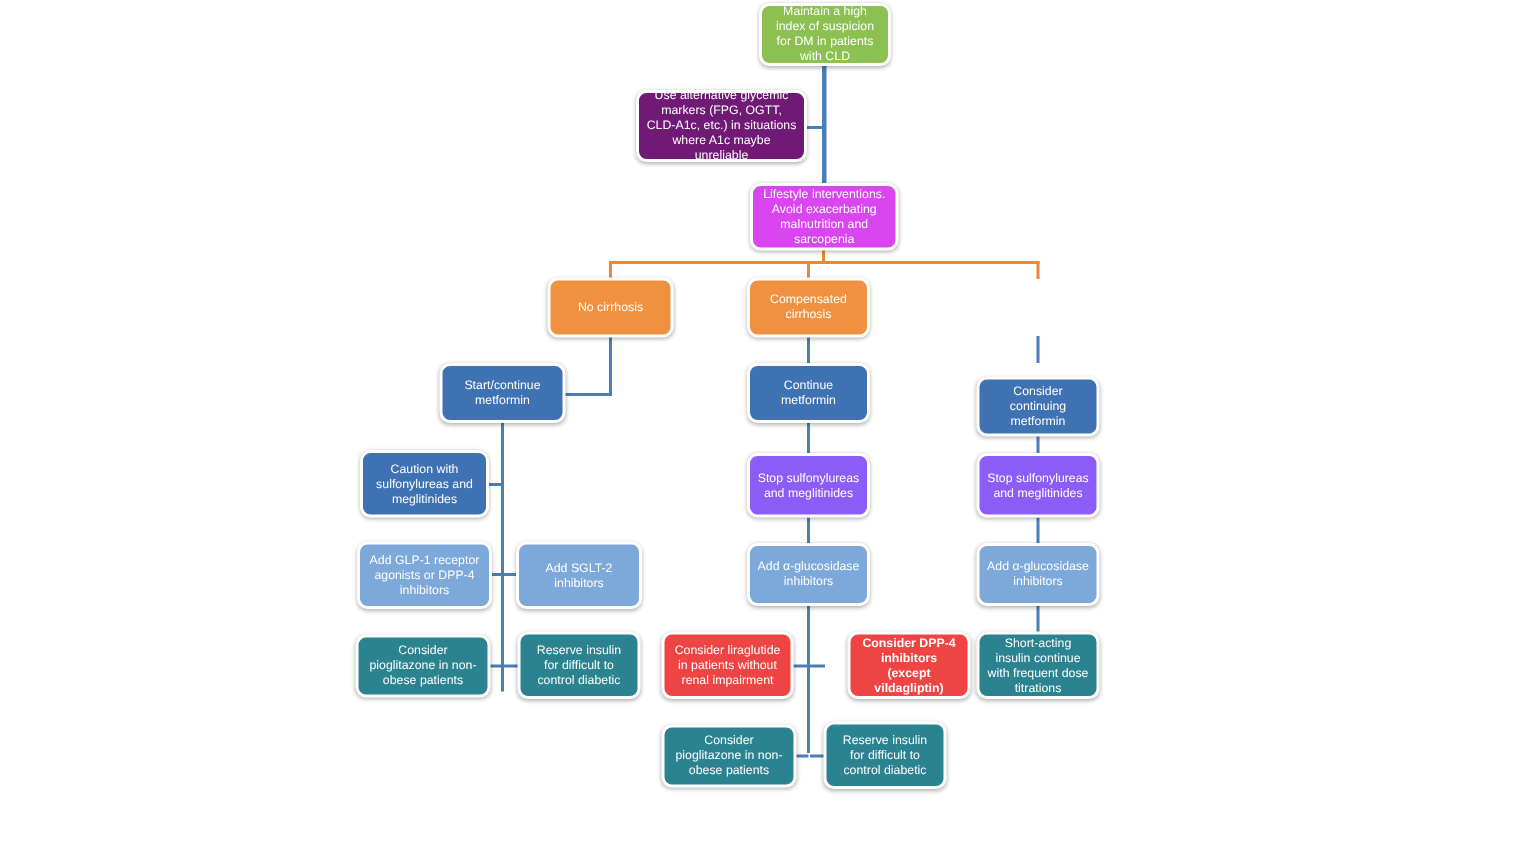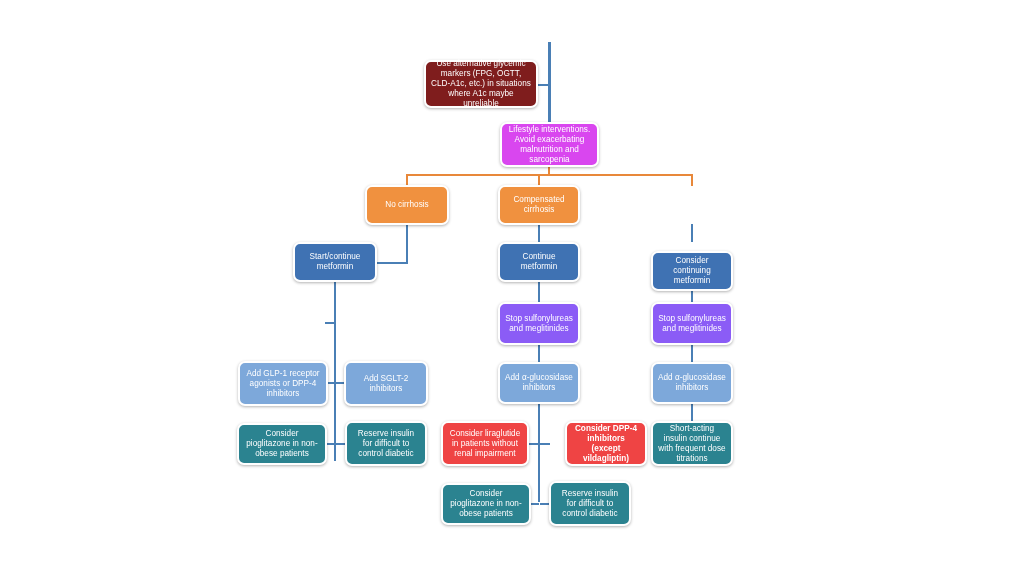--- a/index.html
+++ b/index.html
@@ -38,21 +38,21 @@
     text-align: center;
     line-height: 1.22;
     padding: 3px 5px;
     border: 2px solid #ffffff;
     box-shadow: 0 1px 3px rgba(0,0,0,0.30);
     font-size: 8.2px;
     letter-spacing: 0.02px;
     white-space: pre-line;
   }
   .c-green   { background: #8cc152; }
-  .c-cyan    { background: #7f1d1d; }
+  .c-cyan    { background: #701a75; }
   .c-red     { background: #d946ef; }
   .c-orange  { background: #f0913f; }
   .c-blue1   { background: #3f72b3; }  
   .c-blue2   { background: #8b5cf6; }
   .c-blue3   { background: #7da8da; }  
   .c-teal1   { background: #2b8390; }  
   .c-teal2   { background: #ef4444; }  
 </style>
 </head>
 <body>
@@ -93,32 +93,34 @@
   <div class="edge" style="left:529px; top:443px; width:10px; height:2px;"></div>
   <div class="edge" style="left:540px; top:443px; width:10px; height:2px;"></div>
   <div class="edge" style="left:529px; top:503px; width:10px; height:2px;"></div>
   <div class="edge" style="left:540px; top:503px; width:10px; height:2px;"></div>
 
   <div class="edge" style="left:691px; top:224px; width:2px; height:18px;"></div>
   <div class="edge" style="left:691px; top:281px; width:2px; height:21px;"></div>
   <div class="edge" style="left:691px; top:345px; width:2px; height:17px;"></div>
   <div class="edge" style="left:691px; top:404px; width:2px; height:18px;"></div>
 
+  <div class="node c-green" style="left:506px; top:2px; width:88px; height:42px;">Maintain a high index of suspicion for DM in patients with CLD</div>
 
   <div class="node c-cyan" style="left:424px; top:60px; width:114px; height:48px;">Use alternative glycemic markers (FPG, OGTT, CLD-A1c, etc.) in situations where A1c maybe unreliable</div>
 
   <div class="node c-red" style="left:500px; top:122px; width:99px; height:45px;">Lifestyle interventions. Avoid exacerbating malnutrition and sarcopenia</div>
 
   <div class="node c-orange" style="left:498px; top:185px; width:82px; height:40px;">Compensated cirrhosis</div>
 
   <div class="node c-orange" style="left:365px; top:185px; width:84px; height:40px;">No cirrhosis</div>
 
 
   <div class="node c-blue1" style="left:293px; top:242px; width:84px; height:40px;">Start/continue metformin</div>
 
+  <div class="node c-blue1" style="left:240px; top:300px; width:86px; height:45px;">Caution with sulfonylureas and meglitinides</div>
 
   <div class="node c-blue3" style="left:238px; top:361px; width:90px; height:45px;">Add GLP-1 receptor agonists or DPP-4 inhibitors</div>
 
   <div class="node c-blue3" style="left:344px; top:361px; width:84px; height:45px;">Add SGLT-2 inhibitors</div>
 
   <div class="node c-teal1" style="left:237px; top:423px; width:90px; height:42px;">Consider pioglitazone in non-obese patients</div>
 
   <div class="node c-teal1" style="left:345px; top:421px; width:82px; height:45px;">Reserve insulin for difficult to control diabetic</div>
 
   <div class="node c-blue1" style="left:498px; top:242px; width:82px; height:40px;">Continue metformin</div>

